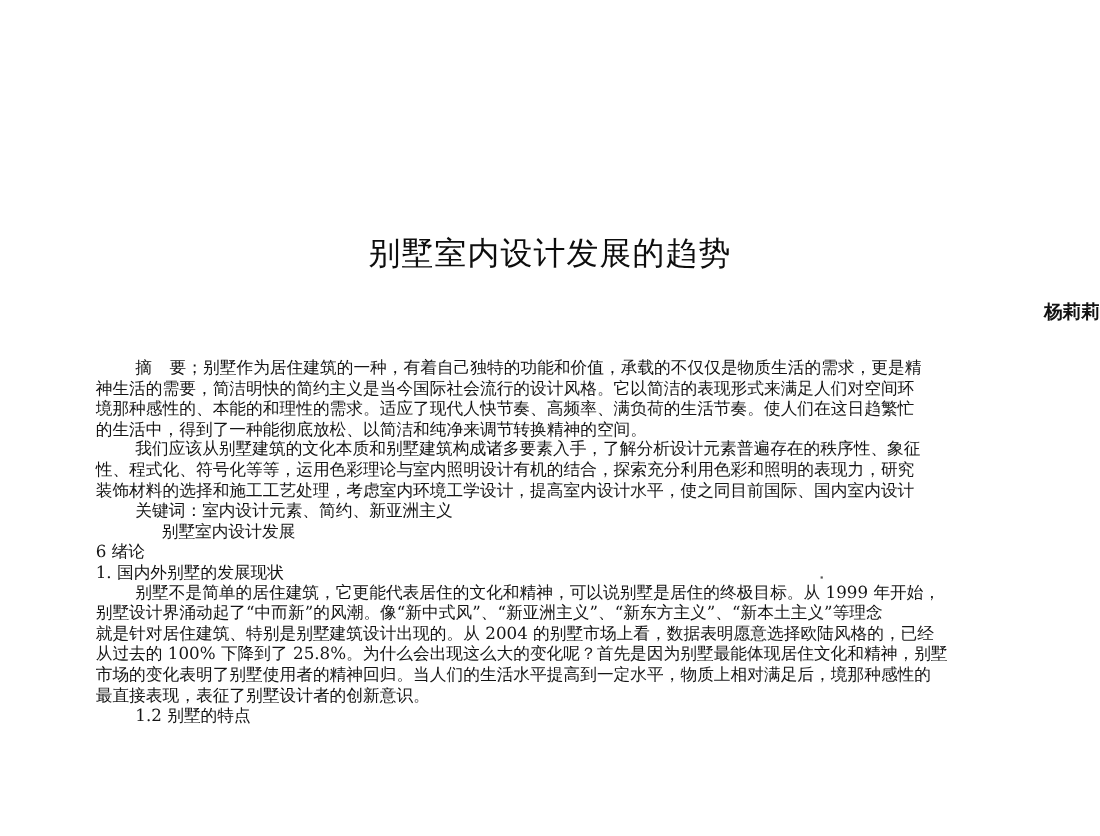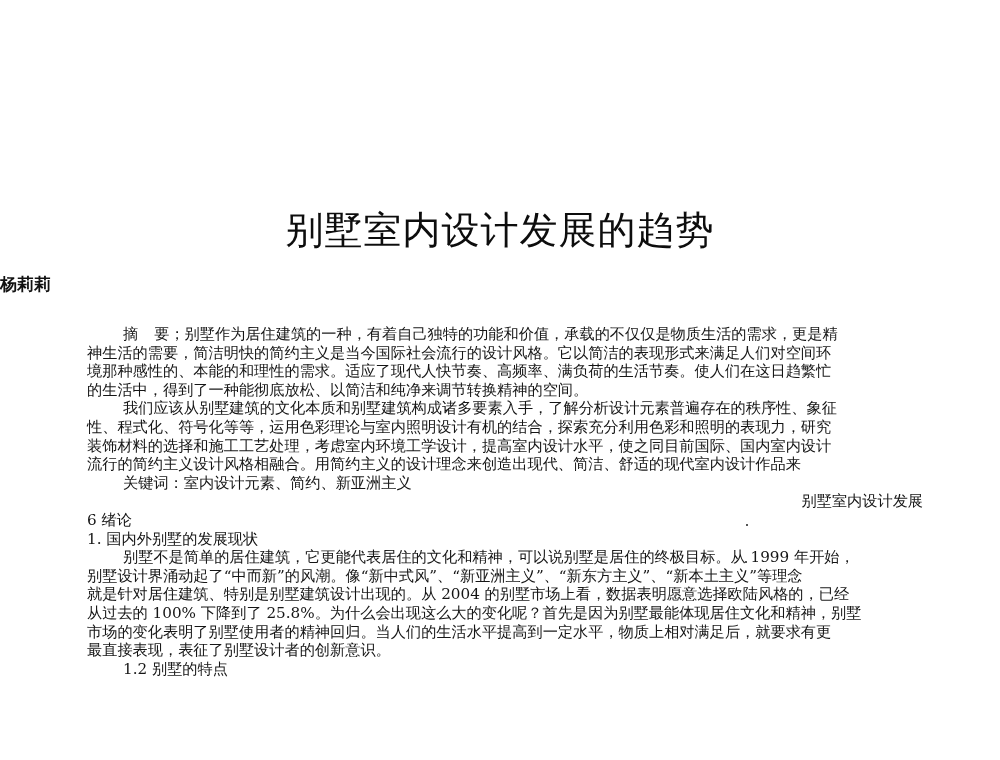--- a/index.html
+++ b/index.html
@@ -23,31 +23,31 @@
       height: 760px;
       background: #ffffff;
     }
     .title {
       position: absolute;
       left: 0;
       top: 212px;
       width: 1000px;
       text-align: center;
       font-family: "DejaVu Sans", "Liberation Sans", sans-serif;
-      font-size: 38px;
+      font-size: 29px;
       letter-spacing: 1px;
       line-height: 36px;
       color: #0d0d0d;
     }
     .author {
       position: absolute;
       left: 0;
       top: 273px;
       width: 1000px;
-      text-align: left;
+      text-align: right;
       font-family: "DejaVu Sans", "Liberation Sans", sans-serif;
       font-weight: bold;
       font-size: 17px;
       line-height: 22px;
       color: #111111;
     }
     .body-text {
       position: absolute;
       left: 87px;
       top: 325px;
@@ -61,21 +61,21 @@
       display: block;
       white-space: nowrap;
       height: 18.6px;
       overflow: visible;
     }
     .indent {
       padding-left: 36px;
     }
     .center-heading {
       display: block;
-      text-align: right;
+      text-align: left;
       padding-left: 60px;
       height: 18.6px;
       white-space: nowrap;
     }
     .label-strong {
       letter-spacing: 0;
     }
     .gap {
       display: inline-block;
       width: 16px;
@@ -101,34 +101,33 @@
     <div class="line indent">
       <span class="label-strong">摘</span><span class="gap"></span><span>要；</span><span>别墅作为居住建筑的一种，有着自己独特的功能和价值，承载的不仅仅是物质生活的需求，更是精</span>
     </div>
     <div class="line">神生活的需要，简洁明快的简约主义是当今国际社会流行的设计风格。它以简洁的表现形式来满足人们对空间环</div>
     <div class="line">境那种感性的、本能的和理性的需求。适应了现代人快节奏、高频率、满负荷的生活节奏。使人们在这日趋繁忙</div>
     <div class="line">的生活中，得到了一种能彻底放松、以简洁和纯净来调节转换精神的空间。</div>
 
     <div class="line indent">我们应该从别墅建筑的文化本质和别墅建筑构成诸多要素入手，了解分析设计元素普遍存在的秩序性、象征</div>
     <div class="line">性、程式化、符号化等等，运用色彩理论与室内照明设计有机的结合，探索充分利用色彩和照明的表现力，研究</div>
     <div class="line">装饰材料的选择和施工工艺处理，考虑室内环境工学设计，提高室内设计水平，使之同目前国际、国内室内设计</div>
-    <div class="line">流行的简约主义设计风格相融合。用简约主义的设计理念来创造出现代、简洁、舒适的现代室内设计作品来</div>
 
     <div class="line indent">关键词：室内设计元素、简约、新亚洲主义</div>
 
     <div class="center-heading">别墅室内设计发展</div>
 
     <div class="line">6 绪论</div>
     <div class="line">1. 国内外别墅的发展现状</div>
 
     <div class="line indent">别墅不是简单的居住建筑，它更能代表居住的文化和精神，可以说别墅是居住的终极目标。从 1999 年开始，</div>
     <div class="line">别墅设计界涌动起了“中而新”的风潮。像“新中式风”、“新亚洲主义”、“新东方主义”、“新本土主义”等理念</div>
     <div class="line">就是针对居住建筑、特别是别墅建筑设计出现的。从 2004 的别墅市场上看，数据表明愿意选择欧陆风格的，已经</div>
     <div class="line">从过去的 100% 下降到了 25.8%。为什么会出现这么大的变化呢？首先是因为别墅最能体现居住文化和精神，别墅</div>
-    <div class="line">市场的变化表明了别墅使用者的精神回归。当人们的生活水平提高到一定水平，物质上相对满足后，就要求有更</div>
+    <div class="line">市场的变化表明了别墅使用者的精神回归。当人们的生活水平提高到一定水平，物质上相对满足后，境那种感性的</div>
     <div class="line">最直接表现，表征了别墅设计者的创新意识。</div>
 
     <div class="line indent">1.2 别墅的特点</div>
   </div>
 
   <div class="speck" style="left:746px; top:524px;"></div>
   <div class="speck" style="left:745px; top:561px;"></div>
   <div class="speck" style="left:347px; top:553px;"></div>
 </div>
 

